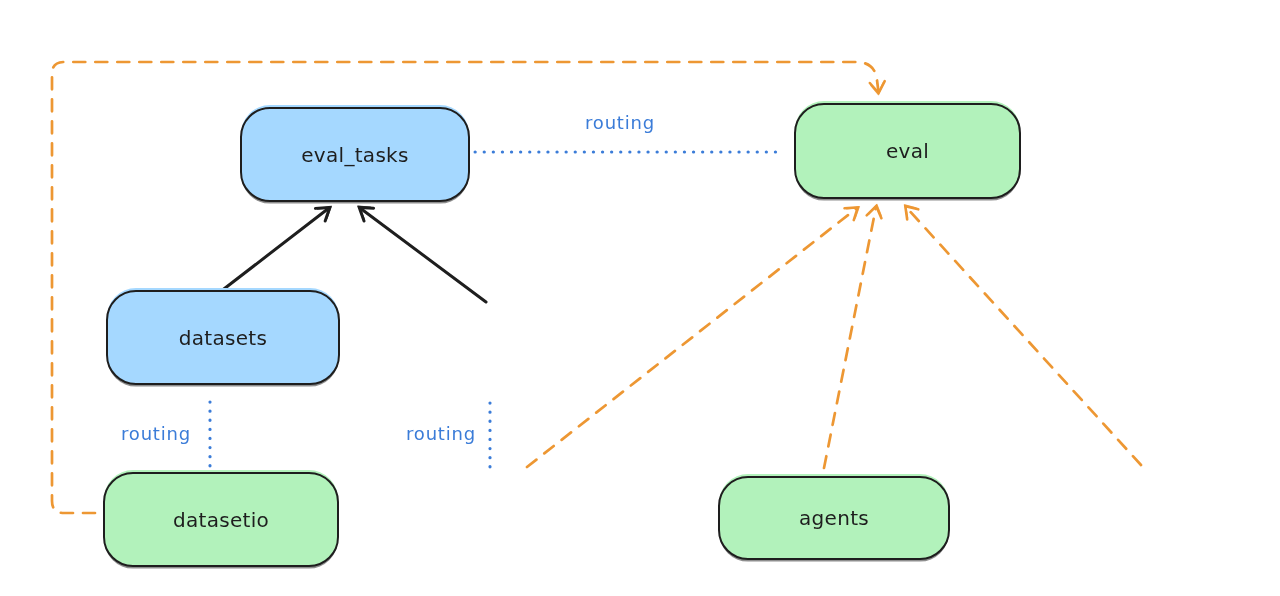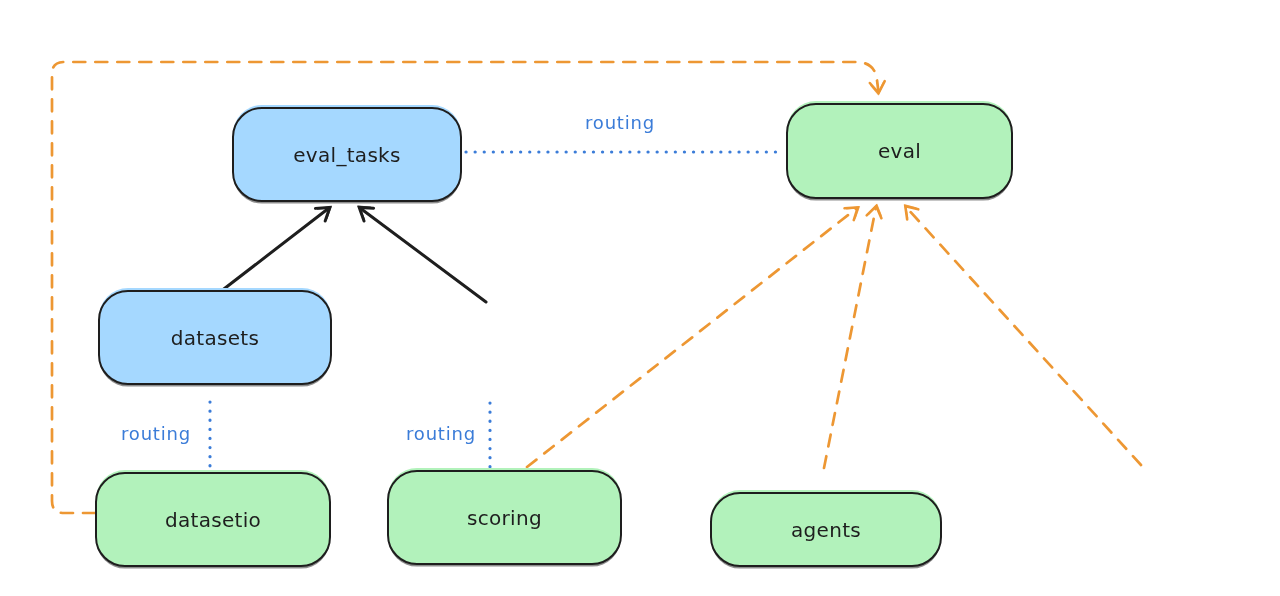--- a/index.html
+++ b/index.html
@@ -13,20 +13,21 @@
   .connectors{position:absolute;left:0;top:0;width:1280px;height:596px;}
   .node{
     position:absolute;
     box-sizing:border-box;
     border:2.6px solid #1e1e1e;
     border-radius:30px;
     display:flex;align-items:center;justify-content:center;
     font-size:20px;color:#1e1e1e;
     letter-spacing:0.3px;
     z-index:2;
+    margin-left:8px;
   }
   .node.blue{background:#a5d8ff; box-shadow:0 -3px 0 -1px #a5d8ff, 0 3px 0 -1.4px rgba(30,30,30,.5);}
   .node.green{background:#b2f2bb; box-shadow:0 -3px 0 -1px #b2f2bb, 0 3px 0 -1.4px rgba(30,30,30,.5);}
   .edge-label{
     position:absolute;
     transform:translateX(-50%);
     color:#3b7cd8;
     font-weight:normal;
     font-size:18px;
     letter-spacing:0.8px;
@@ -74,25 +75,22 @@
 
   <div class="node blue" style="left:98px;top:290px;width:234px;height:95px">
     <span>datasets</span>
   </div>
 
 
   <div class="node green" style="left:95px;top:472px;width:236px;height:95px">
     <span>datasetio</span>
   </div>
 
-  <div class="node green" style="left:387px;top:470px;width:235px;height:95px">
-    <span>scoring</span>
-  </div>
 
-  <div class="node green" style="left:710px;top:492px;width:232px;height:75px">
+  <div class="node green" style="left:710px;top:476px;width:232px;height:84px">
     <span>agents</span>
   </div>
 
 
   <div class="edge-label" style="left:620px;top:112px">routing</div>
 
   <div class="edge-label" style="left:156px;top:423px">routing</div>
 
   <div class="edge-label" style="left:441px;top:423px">routing</div>
 

